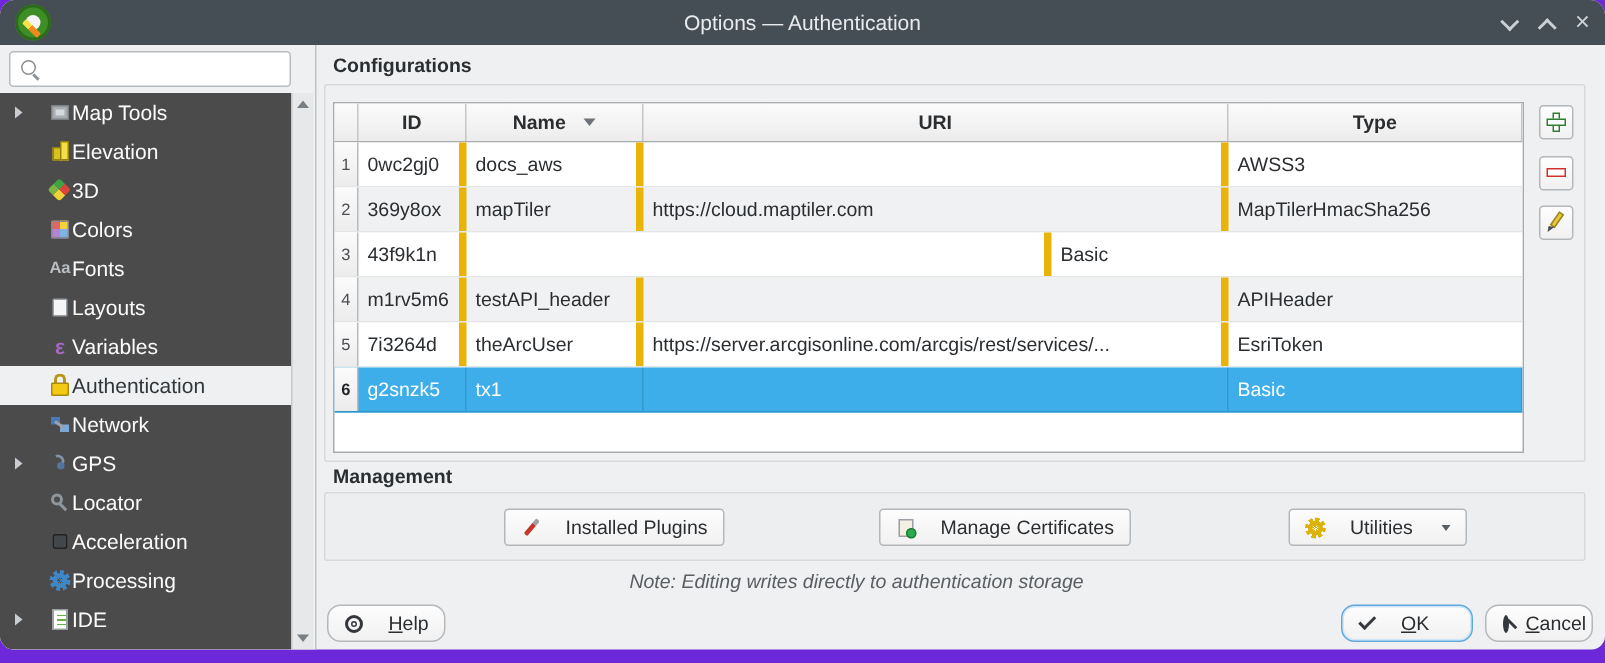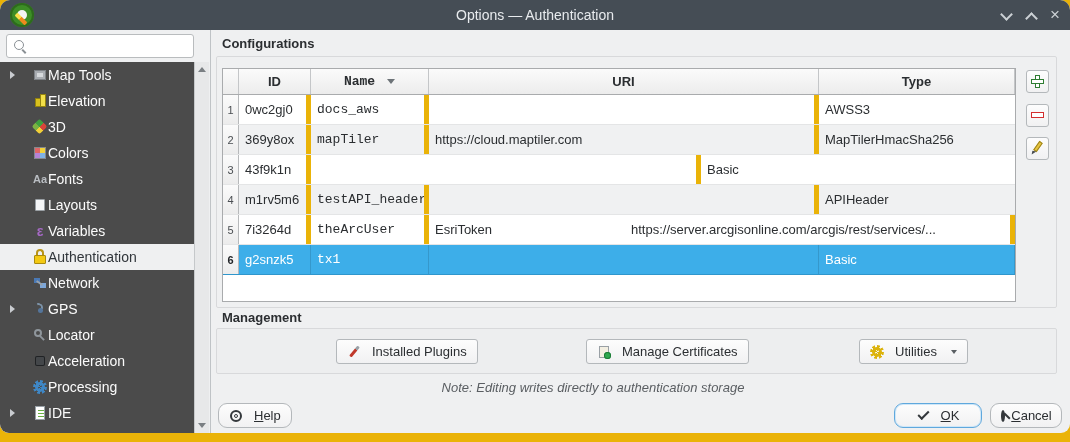--- a/index.html
+++ b/index.html
@@ -1,16 +1,16 @@
 <!DOCTYPE html>
 <html><head>
 <meta charset="utf-8">
 <style>
   html,body{margin:0;padding:0;background:#000;font-family:"Liberation Sans","DejaVu Sans",sans-serif;}
-  .stage{position:relative;width:1070px;height:442px;background:#eab308;overflow:hidden;}
+  .stage{position:relative;width:1070px;height:442px;background:#6d28d9;overflow:hidden;}
   .window{position:absolute;left:0;top:0;width:1070px;height:433px;background:#eff0f1;border-radius:10px 10px 9px 9px;overflow:hidden;}
 
   
   .titlebar{position:absolute;left:0;top:0;width:100%;height:30px;background:#454d55;display:flex;align-items:center;}
   .qgis-logo{position:absolute;left:10px;top:3px;width:24px;height:24px;border-radius:50%;background:#3d8e26;box-shadow:inset 0 0 0 2px #2d6b1c;}
   .qgis-logo::before{content:"";position:absolute;left:7px;top:7px;width:10px;height:10px;border-radius:50%;background:#f4f4f4;}
   .qgis-logo::after{content:"";position:absolute;left:9px;top:9px;width:4px;height:14px;background:linear-gradient(#f9e14a 0 40%,#ef8a1d 40%);transform:rotate(-45deg);border-radius:1px;}
   .title-text{width:100%;text-align:center;color:#e8ebee;font-size:14px;}
   .win-controls{position:absolute;right:10px;top:0;height:30px;display:flex;align-items:center;gap:13px;}
   .chev{width:12px;height:12px;position:relative;display:inline-block;}
@@ -54,57 +54,57 @@
   .ic-locator::before{content:"";position:absolute;left:2px;top:2px;width:8px;height:8px;border:2px solid #8f969c;border-radius:50%;box-sizing:border-box;}
   .ic-locator::after{content:"";position:absolute;left:9px;top:8px;width:2px;height:6px;background:#8f969c;transform:rotate(-45deg);}
   .ic-accel::before{content:"";position:absolute;inset:3px;background:#44474a;border-radius:2px;box-shadow:inset 0 0 0 1px #202224;}
   .ic-gear{--gc:#3f87c5;}
   .ic-gear::before{content:"";position:absolute;inset:1px;border-radius:50%;background:repeating-conic-gradient(var(--gc) 0 26deg,transparent 26deg 45deg);}
   .ic-gear::after{content:"";position:absolute;inset:3px;border-radius:50%;border:3px solid var(--gc);box-sizing:border-box;}
   .ic-ide::before{content:"";position:absolute;inset:1px 3px;background:#fff;border:1px solid #98a0a6;}
   .ic-ide::after{content:"";position:absolute;left:6px;top:5px;width:6px;height:7px;background:repeating-linear-gradient(#69b042 0 1px,transparent 1px 3px);}
 
   
-  .content{position:absolute;left:210px;top:30px;width:722px;bottom:1px;padding-left:44px;}
+  .content{position:absolute;left:210px;top:30px;width:722px;bottom:1px;}
   .group-label{position:absolute;font-size:13px;font-weight:bold;color:#2b2e31;}
   .cfg-label{left:12px;top:6px;}
   .cfg-frame{position:absolute;left:6px;top:26px;width:841px;height:252px;border:1px solid #d8d9db;border-radius:2px;box-sizing:border-box;}
   .mgmt-label{left:12px;top:280px;}
   .mgmt-frame{position:absolute;left:6px;top:298px;width:841px;height:46px;border:1px solid #d8d9db;border-radius:2px;box-sizing:border-box;background:#edeeef;}
 
   
   .tbl{position:absolute;left:12px;top:38px;width:794px;height:234px;background:#fff;border:1px solid #a9abad;box-sizing:border-box;overflow:hidden;}
   .tr{display:flex;height:30px;box-sizing:border-box;border-bottom:1px solid #e4e5e6;background:#fff;font-size:13px;color:#2b2e31;}
   .tr.alt{background:#f0f1f2;}
   .tr.head{height:26px;background:linear-gradient(#fbfbfb,#ececec);border-bottom:1px solid #a9abad;font-weight:bold;}
   .td{display:flex;align-items:center;padding:0 6px;box-sizing:border-box;border-right:5px solid #eab308;overflow:hidden;white-space:nowrap;}
   .tr.head .td{justify-content:center;border-right:1px solid #c4c6c8;}
   .td.num{width:16px;padding:0;justify-content:center;background:linear-gradient(#fbfbfb,#ececec);border-right:1px solid #b7b9bb;font-size:11px;color:#4a4e52;}
   .td.c-id{width:72px;}
-  .td.c-name{width:118px;font-family:Liberation Mono, monospace;}
+  .td.c-name{width:118px;}
   .td.c-uri{width:390px;}
   .td.c-type{flex:1;border-right:none;}
   .tr.sel{background:#3daee9;color:#fff;border-bottom:1px solid #2f96cc;}
   .tr.sel .td{border-right:1px solid rgba(0,0,0,0.12);}
   .tr.sel .td.num{background:linear-gradient(#fbfbfb,#ececec);color:#232629;font-weight:bold;border-right:1px solid #b7b9bb;}
   .sort{width:0;height:0;border-left:4px solid transparent;border-right:4px solid transparent;border-top:5px solid #6d7378;margin-left:12px;}
 
   
   .sq-btn{position:absolute;left:816px;width:23px;height:23px;background:linear-gradient(#fdfdfd,#f1f1f2);border:1px solid #b4b8bb;border-radius:3px;box-sizing:border-box;display:flex;align-items:center;justify-content:center;}
   .ic-plus{position:relative;width:13px;height:13px;}
   .ic-plus::before{content:"";position:absolute;left:4px;top:0;width:5px;height:13px;background:#fff;border:1.5px solid #2e7d32;box-sizing:border-box;}
   .ic-plus::after{content:"";position:absolute;left:0;top:4px;width:13px;height:5px;background:#fff;border:1.5px solid #2e7d32;box-sizing:border-box;}
   .ic-minus{position:relative;width:13px;height:7px;}
   .ic-minus::before{content:"";position:absolute;left:0;top:0;width:13px;height:6px;background:#fff;border:1.5px solid #d32f2f;box-sizing:border-box;}
   .ic-pencil{position:relative;width:13px;height:13px;}
   .ic-pencil::before{content:"";position:absolute;left:5px;top:-1px;width:4px;height:11px;background:#e8c53e;border:1px solid #9c8420;transform:rotate(35deg);box-sizing:border-box;}
   .ic-pencil::after{content:"";position:absolute;left:1px;top:9px;width:0;height:0;border-top:4px solid #4a4e52;border-right:4px solid transparent;transform:rotate(10deg);}
 
   
-  .btn{display:flex;align-items:center;justify-content:center;gap:11px;background:linear-gradient(#fdfdfd,#f1f1f2);border:1px solid #b4b8bb;border-radius:3px;font-size:13px;color:#2b2e31;box-sizing:border-box;height:25px;padding:0 10px;}
+  .btn{display:flex;align-items:center;justify-content:flex-start;gap:16px;background:linear-gradient(#fdfdfd,#f1f1f2);border:1px solid #b4b8bb;border-radius:3px;font-size:13px;color:#2b2e31;box-sizing:border-box;height:25px;padding:0 10px;}
   .mgmt-btn{position:absolute;top:10px;}
   .ic-wrench{position:relative;width:14px;height:14px;}
   .ic-wrench::before{content:"";position:absolute;left:6px;top:0;width:3px;height:13px;background:linear-gradient(#9aa0a6 0 4px,#c0392b 4px);transform:rotate(40deg);border-radius:1px;}
   .ic-cert{position:relative;width:14px;height:14px;}
   .ic-cert::before{content:"";position:absolute;inset:1px 2px;background:#f3efe2;border:1px solid #9aa0a5;box-sizing:border-box;}
   .ic-cert::after{content:"";position:absolute;right:0;bottom:0;width:7px;height:7px;border-radius:50%;background:#2fa84f;box-shadow:inset 0 0 0 1px #1d7a36;}
   .ic-gear-sm{position:relative;width:14px;height:14px;--gc:#dcb30c;}
   .ic-gear-sm::before{content:"";position:absolute;inset:0;border-radius:50%;background:repeating-conic-gradient(var(--gc) 0 26deg,transparent 26deg 45deg);}
   .ic-gear-sm::after{content:"";position:absolute;inset:2px;border-radius:50%;border:3px solid var(--gc);box-sizing:border-box;}
   .dd-arrow{width:0;height:0;border-left:3.5px solid transparent;border-right:3.5px solid transparent;border-top:4px solid #5a5f63;margin-left:3px;}
@@ -250,22 +250,22 @@
         <div class="td num">4</div>
         <div class="td c-id">m1rv5m6</div>
         <div class="td c-name">testAPI_header</div>
         <div class="td c-uri"></div>
         <div class="td c-type">APIHeader</div>
       </div>
       <div class="tr">
         <div class="td num">5</div>
         <div class="td c-id">7i3264d</div>
         <div class="td c-name">theArcUser</div>
+        <div class="td c-uri">https://server.arcgisonline.com/arcgis/rest/services/...</div>
         <div class="td c-type">EsriToken</div>
-        <div class="td c-uri">https://server.arcgisonline.com/arcgis/rest/services/...</div>
       </div>
       <div class="tr sel">
         <div class="td num">6</div>
         <div class="td c-id">g2snzk5</div>
         <div class="td c-name">tx1</div>
         <div class="td c-uri"></div>
         <div class="td c-type">Basic</div>
       </div>
     </div>
 

